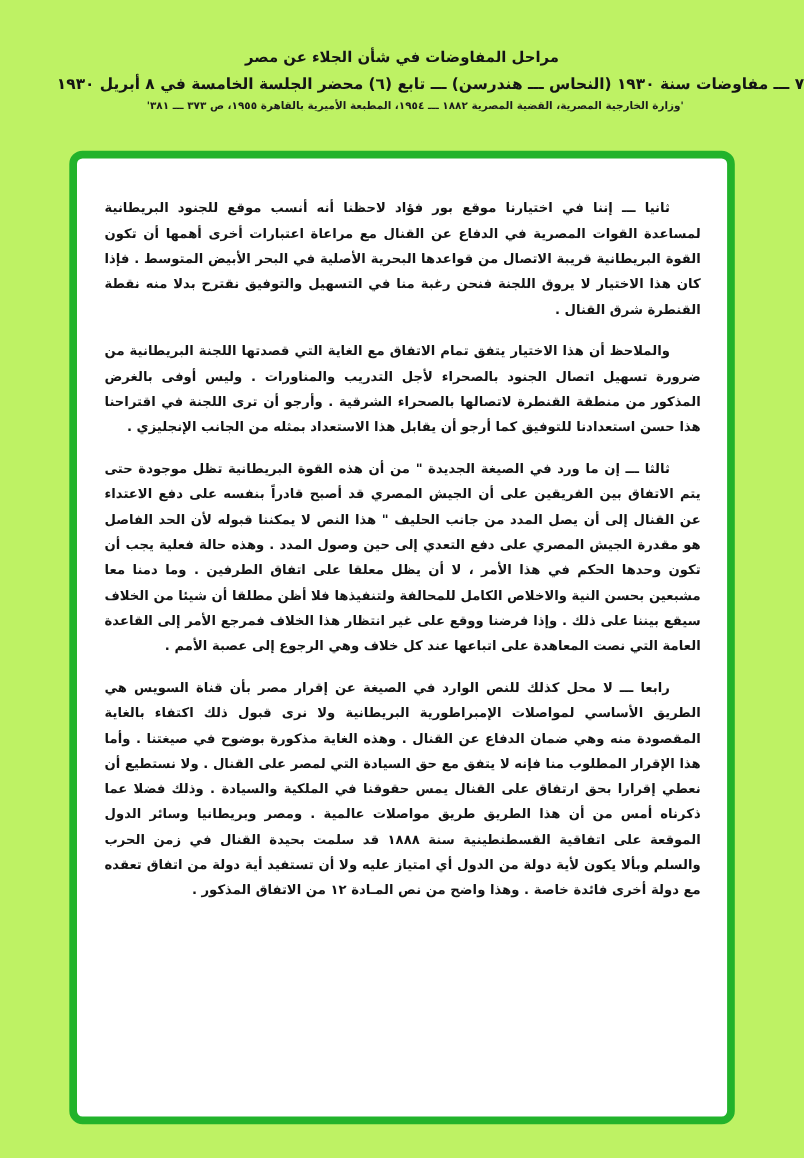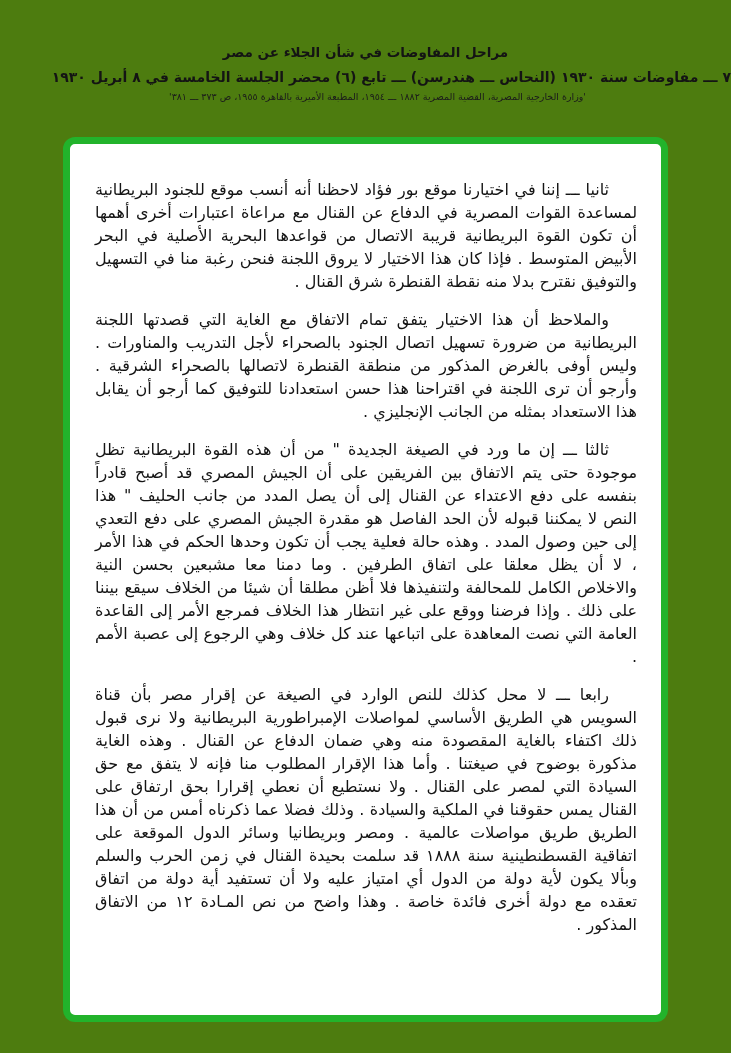--- a/index.html
+++ b/index.html
@@ -4,21 +4,21 @@
 <style>
   html, body {
     margin: 0;
     padding: 0;
     background: #ffffff;
   }
   .page {
     position: relative;
     width: 731px;
     height: 1053px;
-    background: #4d7c0f;
+    background: #bef264;
     overflow: hidden;
     font-family: "DejaVu Sans", "Liberation Sans", sans-serif;
     color: #141414;
   }
   .doc-header {
     position: absolute;
     top: 44px;
     left: 0;
     width: 100%;
     direction: rtl;
@@ -32,21 +32,21 @@
   }
   .doc-subtitle {
     font-size: 14px;
     font-weight: bold;
     margin: 0 0 6px 0;
     white-space: nowrap;
     text-align: right;
   }
   .doc-source {
     font-size: 9.5px;
-    font-weight: normal;
+    font-weight: bold;
     margin: 0;
     color: #1b1b1b;
     padding-left: 24px;
   }
   .highlight-frame {
     position: absolute;
     left: 63px;
     top: 137px;
     width: 591px;   
     height: 871px;  
@@ -54,22 +54,23 @@
     border-radius: 12px;
     background: #ffffff;
   }
   .doc-body {
     position: absolute;
     left: 95px;
     top: 178px;
     width: 542px;
     direction: rtl;
     text-align: justify;
-    font-size: 16px;
+    font-size: 12px;
     line-height: 23px;
+    font-weight: bold;
   }
   .doc-body p {
     margin: 0 0 15px 0;
     text-indent: 28px;
   }
 </style>
 </head>
 <body>
 
 <div class="page">

